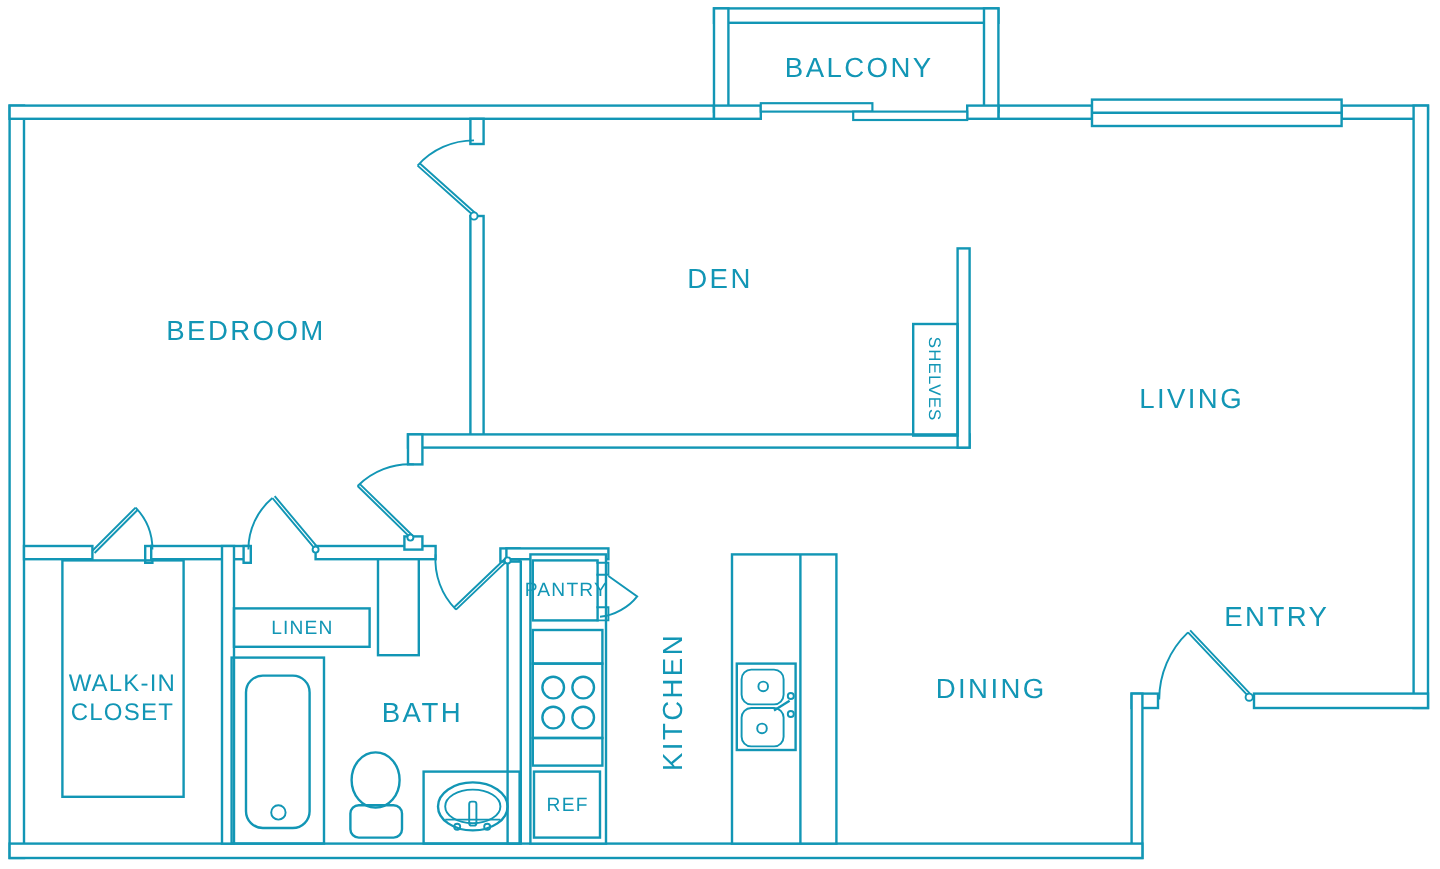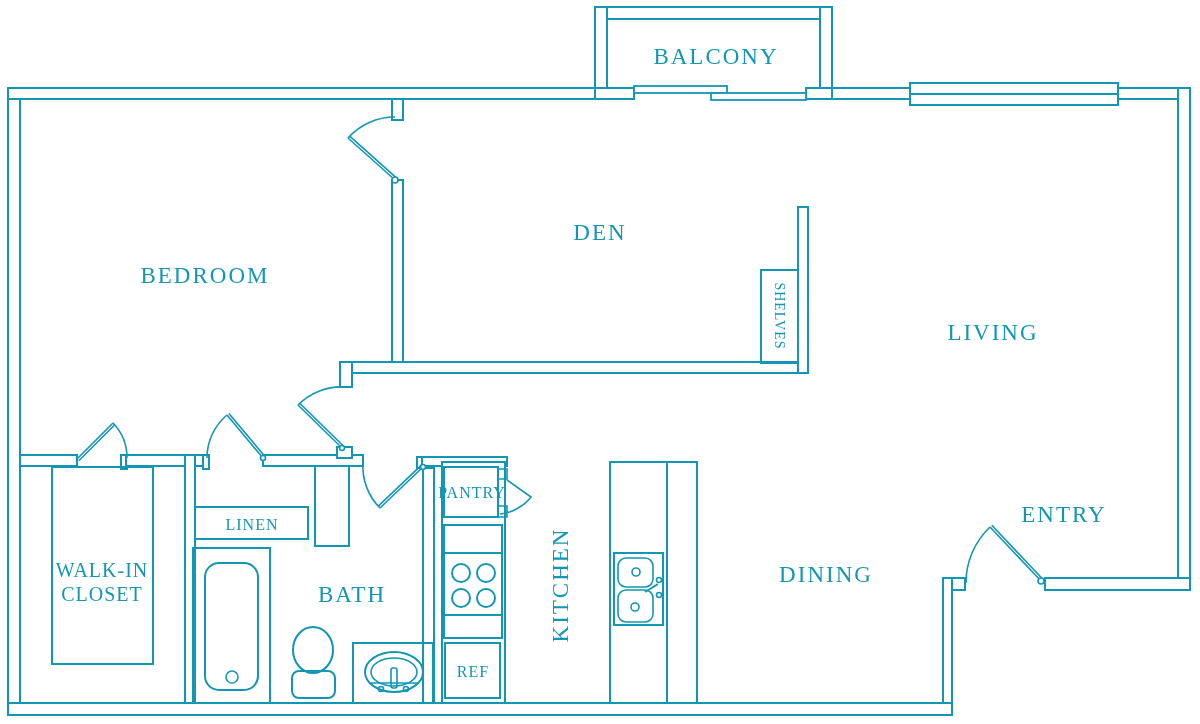--- a/index.html
+++ b/index.html
@@ -1,17 +1,17 @@
 <!DOCTYPE html>
 <html><head>
 <meta charset="utf-8">
 <style>
   html,body{margin:0;padding:0;background:#ffffff;}
   .stage{position:relative;width:1200px;height:724px;background:#ffffff;overflow:hidden;
-         font-family:Liberation Serif, serif;}
+         font-family:Liberation Sans, sans-serif;}
   svg{display:block;}
   .wall{fill:#ffffff;stroke:#1296b5;stroke-width:2;}
   .wall-thin{fill:#ffffff;stroke:#1296b5;stroke-width:1.8;}
   .fixture{fill:none;stroke:#1296b5;stroke-width:2;}
   .fixture-thin{fill:none;stroke:#1296b5;stroke-width:1.6;}
   .arc{fill:none;stroke:#1296b5;stroke-width:1.6;}
   .leaf{stroke:#1296b5;stroke-width:1.6;fill:none;}
   .hinge{fill:#ffffff;stroke:#1296b5;stroke-width:1.6;}
   .room-label{fill:#1296b5;font-size:23px;letter-spacing:2px;font-weight:400;}
   .room-label-sm{fill:#1296b5;font-size:20px;letter-spacing:1px;font-weight:400;}

